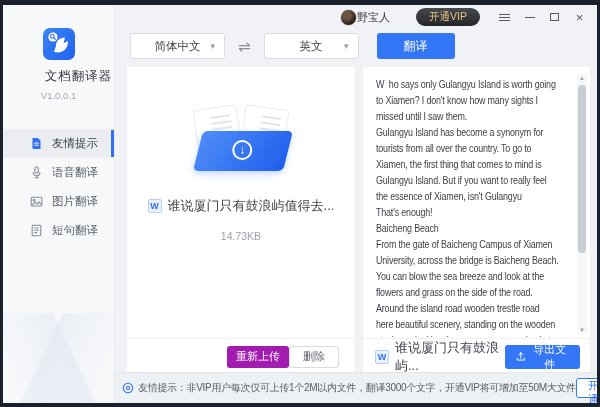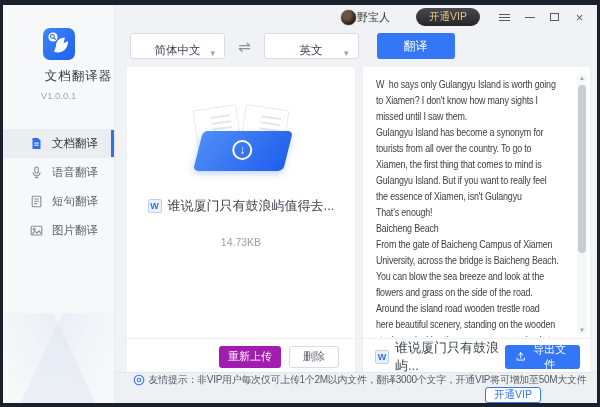--- a/index.html
+++ b/index.html
@@ -36,21 +36,21 @@
   .ic-menu { width:11px; height:7px; border-top:1px solid #565b63; border-bottom:1px solid #565b63; position:relative; }
   .ic-menu::after { content:''; position:absolute; left:0; right:0; top:2px; height:1px; background:#565b63; }
   .ic-min  { width:10px; height:1px; background:#565b63; }
   .ic-max  { width:9px;  height:8px; border:1px solid #565b63; }
   .ic-close { font-size:13px; line-height:1; }
 
   
   .content { position:absolute; left:112px; right:0; top:24px; bottom:31px; }
   .lang-row { display:flex; align-items:center; height:26px; margin:4px 0 8px 15px; }
   .dd { position:relative; width:95px; height:26px; background:#fff; border:1px solid #d9dce2; border-radius:3px;
-        display:flex; align-items:flex-end; justify-content:center; font-size:11.5px; color:#3c424b; cursor:pointer; }
+        display:flex; align-items:center; justify-content:center; font-size:11.5px; color:#3c424b; cursor:pointer; }
   .dd .caret { position:absolute; right:9px; color:#9aa0a9; font-size:9px; }
   .swap { margin:0 13px; color:#8a9099; font-size:15px; line-height:1; cursor:pointer; }
   .btn-translate { margin-left:18px; width:78px; height:26px; background:#3377f6; color:#fff; border:none;
                    border-radius:3px; font-size:12px; cursor:pointer; font-family:inherit; }
 
   
   .panels { display:flex; gap:8px; padding:0 7px 0 12px; height:307px; }
   .panel { position:relative; background:#fff; border-radius:2px; box-shadow:0 1px 2px rgba(30,40,60,.04); overflow:hidden; }
   .panel.left { width:228px; }
   .panel.right { flex:1; }
@@ -66,45 +66,45 @@
             background:linear-gradient(120deg,#4f8df8,#1f5eec); transform:skewX(-14deg);
             box-shadow:0 3px 7px rgba(47,111,242,.28); }
   .folder .ring { position:absolute; left:50%; top:50%; width:20px; height:20px; margin:-11px 0 0 -11px;
                   border:2px solid #fff; border-radius:50%; transform:skewX(14deg);
                   display:flex; align-items:center; justify-content:center; color:#fff; font-size:12px; font-weight:bold; }
 
   .file-row { display:flex; align-items:center; justify-content:center; gap:6px; margin-top:26px; }
   .wicon { flex:0 0 auto; width:14px; height:14px; border-radius:2px; background:#eaf1fe; border:1px solid #b9d0f7;
            color:#2f6ff2; font-size:9px; font-weight:bold; display:inline-flex; align-items:center; justify-content:center; }
   .fname { font-size:13px; color:#40454d; }
-  .fsize { text-align:center; font-size:10.5px; color:#9ba1aa; margin-top:21px; }
+  .fsize { text-align:center; font-size:10.5px; color:#9ba1aa; margin-top:15px; }
 
   .panel-footer { position:absolute; left:0; right:0; bottom:0; height:36px; border-top:1px solid #eef0f3;
                   display:flex; align-items:center; padding:0 16px; }
   .btn { height:22px; border-radius:3px; font-size:11px; cursor:pointer; font-family:inherit; }
   .btn-primary { background:#a21caf; color:#fff; border:none; padding:0 9px; }
-  .btn-ghost { background:#fff; color:#5a5f67; border:1px solid #d8dbe1; padding:0 13px; margin-left:8px; }
+  .btn-ghost { background:#fff; color:#5a5f67; border:1px solid #d8dbe1; padding:0 13px; }
 
   
   .text-area { position:absolute; left:13px; right:20px; top:9px; bottom:37px; overflow:hidden; }
   .tlines { transform:scaleX(.85); transform-origin:0 0; width:118%; }
   .tline { font-size:10.5px; line-height:16px; letter-spacing:-.2px; white-space:pre; color:#3d4148; }
   .scrollbar { position:absolute; top:7px; right:3px; bottom:40px; width:10px; background:#f6f7f8; border-radius:2px; }
   .sb-arrow { position:absolute; left:0; right:0; text-align:center; font-size:6px; color:#9aa0a8; }
   .sb-arrow.up { top:1px; } .sb-arrow.down { bottom:1px; }
   .sb-thumb { position:absolute; left:1px; width:8px; top:11px; height:168px; background:#c9cdd3; border-radius:4px; }
 
   .pf-right { justify-content:space-between; padding:0 10px 0 12px; }
   .pf-file { display:flex; align-items:center; gap:6px; min-width:0; }
   .btn-export { display:flex; align-items:center; gap:5px; height:24px; padding:0 11px; background:#3377f6; color:#fff;
                 border:none; border-radius:3px; font-size:11px; cursor:pointer; font-family:inherit; }
 
   
   .footer { position:absolute; left:112px; right:0; bottom:0; height:31px; background:#eef1f4; border-top:1px solid #e3e6ea;
-            display:flex; align-items:center; padding:0 0 0 7px;flex-direction:column; }
+            display:flex; align-items:center; padding:0 0 0 7px; }
   .tip { display:flex; align-items:center; gap:4px; font-size:10px; letter-spacing:-.3px; color:#575c64; white-space:nowrap; }
   .btn-vip-outline { margin-left:auto; margin-right:56px; height:20px; padding:0 8px; background:#fff;
                      border:1px solid #3377f6; color:#3377f6; border-radius:3px; font-size:10.5px; cursor:pointer; font-family:inherit; }
 </style>
 </head>
 <body>
 
 <div class="window">
 
   <aside class="sidebar">
@@ -123,43 +123,43 @@
     </svg>
     <div class="app-name">文档翻译器</div>
     <div class="app-ver">V1.0.0.1</div>
 
     <nav class="menu">
       <div class="side-item active">
         <svg width="13" height="13" viewBox="0 0 13 13">
           <path d="M2.5 1h5.4l2.6 2.6V12h-8z" fill="#2f6ff2"></path>
           <path d="M4.3 6.1h4.4M4.3 8.2h4.4" stroke="#fff" stroke-width="1"></path>
         </svg>
-        <span>文档翻译</span>
+        <span>友情提示</span>
       </div>
       <div class="side-item">
         <svg width="13" height="13" viewBox="0 0 13 13" fill="none" stroke="#868d97" stroke-width="1.1">
           <rect x="4.9" y="1" width="3.4" height="6.2" rx="1.7"></rect>
           <path d="M3.2 6.2c0 2 1.5 3.5 3.4 3.5s3.4-1.5 3.4-3.5M6.6 9.8v1.7M4.5 11.8h4.2"></path>
         </svg>
         <span>语音翻译</span>
-      </div>
-      <div class="side-item">
-        <svg width="13" height="13" viewBox="0 0 13 13" fill="none" stroke="#868d97" stroke-width="1.1">
-          <rect x="2.2" y="1.2" width="8.6" height="10.6" rx="1"></rect>
-          <path d="M4.2 4h4.6M4.2 6.3h4.6M4.2 8.6h3"></path>
-        </svg>
-        <span>短句翻译</span>
       </div>
       <div class="side-item">
         <svg width="13" height="13" viewBox="0 0 13 13" fill="none" stroke="#868d97" stroke-width="1.1">
           <rect x="1.2" y="2.2" width="10.6" height="8.8" rx="1"></rect>
           <circle cx="4.2" cy="5.2" r="1"></circle>
           <path d="M2.2 10l2.8-2.8 2 2 2-2.4 2 2.6"></path>
         </svg>
         <span>图片翻译</span>
+      </div>
+      <div class="side-item">
+        <svg width="13" height="13" viewBox="0 0 13 13" fill="none" stroke="#868d97" stroke-width="1.1">
+          <rect x="2.2" y="1.2" width="8.6" height="10.6" rx="1"></rect>
+          <path d="M4.2 4h4.6M4.2 6.3h4.6M4.2 8.6h3"></path>
+        </svg>
+        <span>短句翻译</span>
       </div>
     </nav>
   </aside>
 
   <header class="titlebar">
     <div class="user">
       <span class="avatar"></span>
       <span class="username">野宝人</span>
     </div>
     <div class="vip-pill">开通VIP</div>

